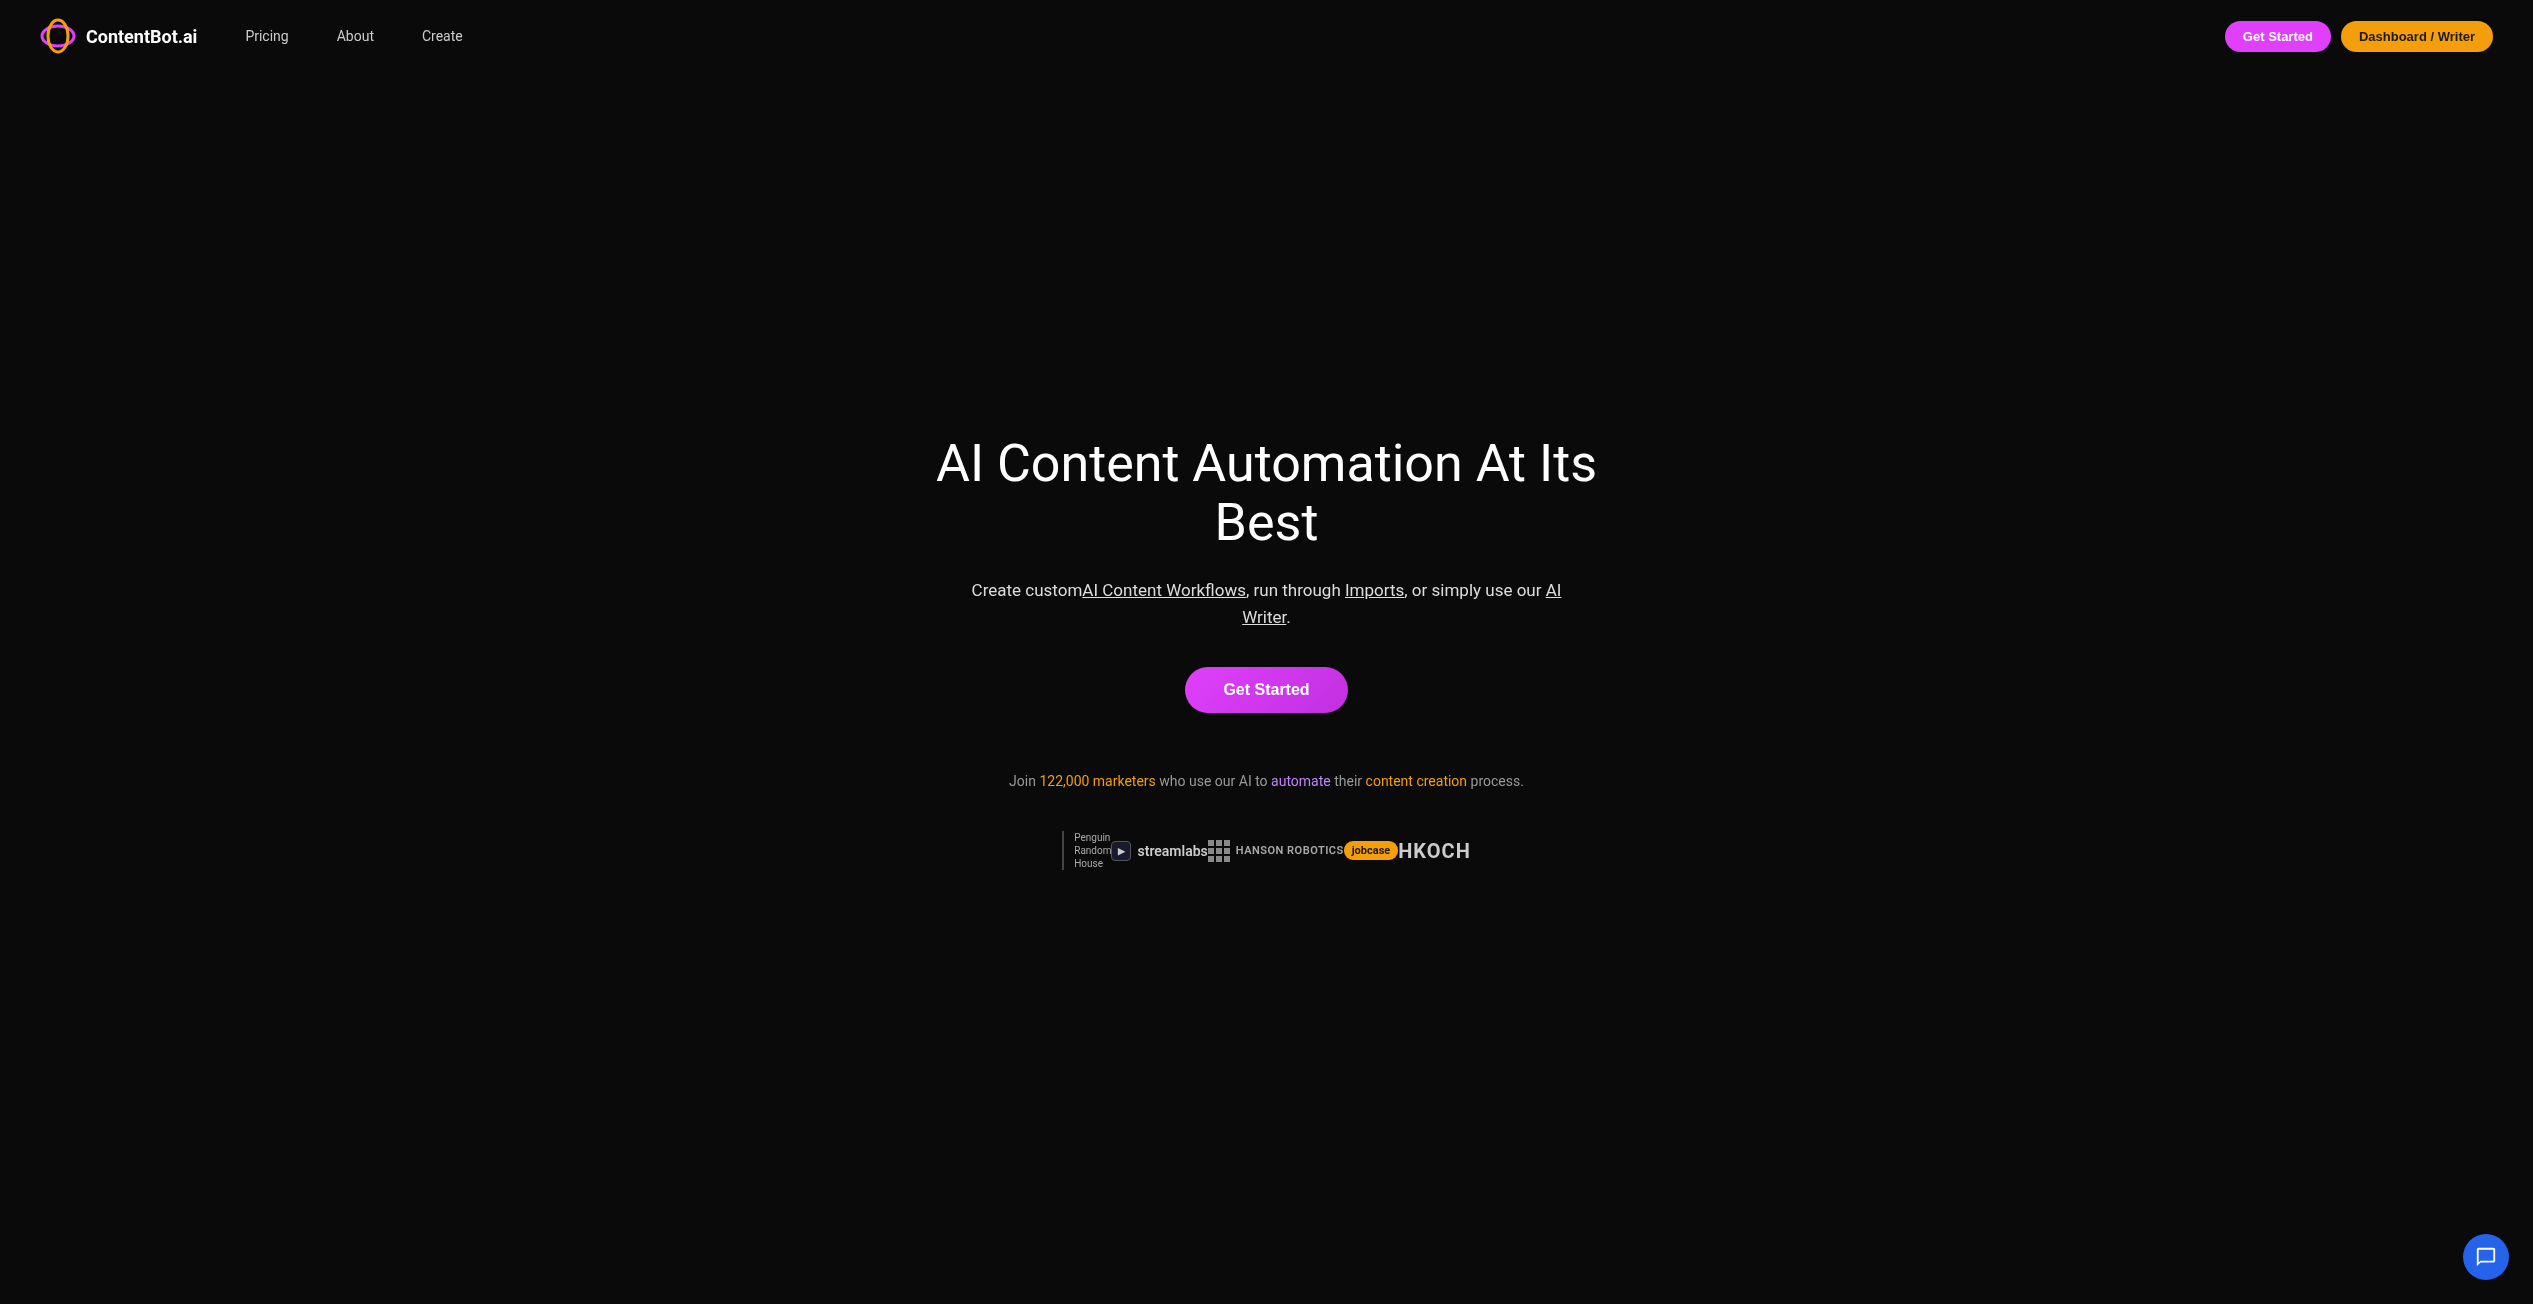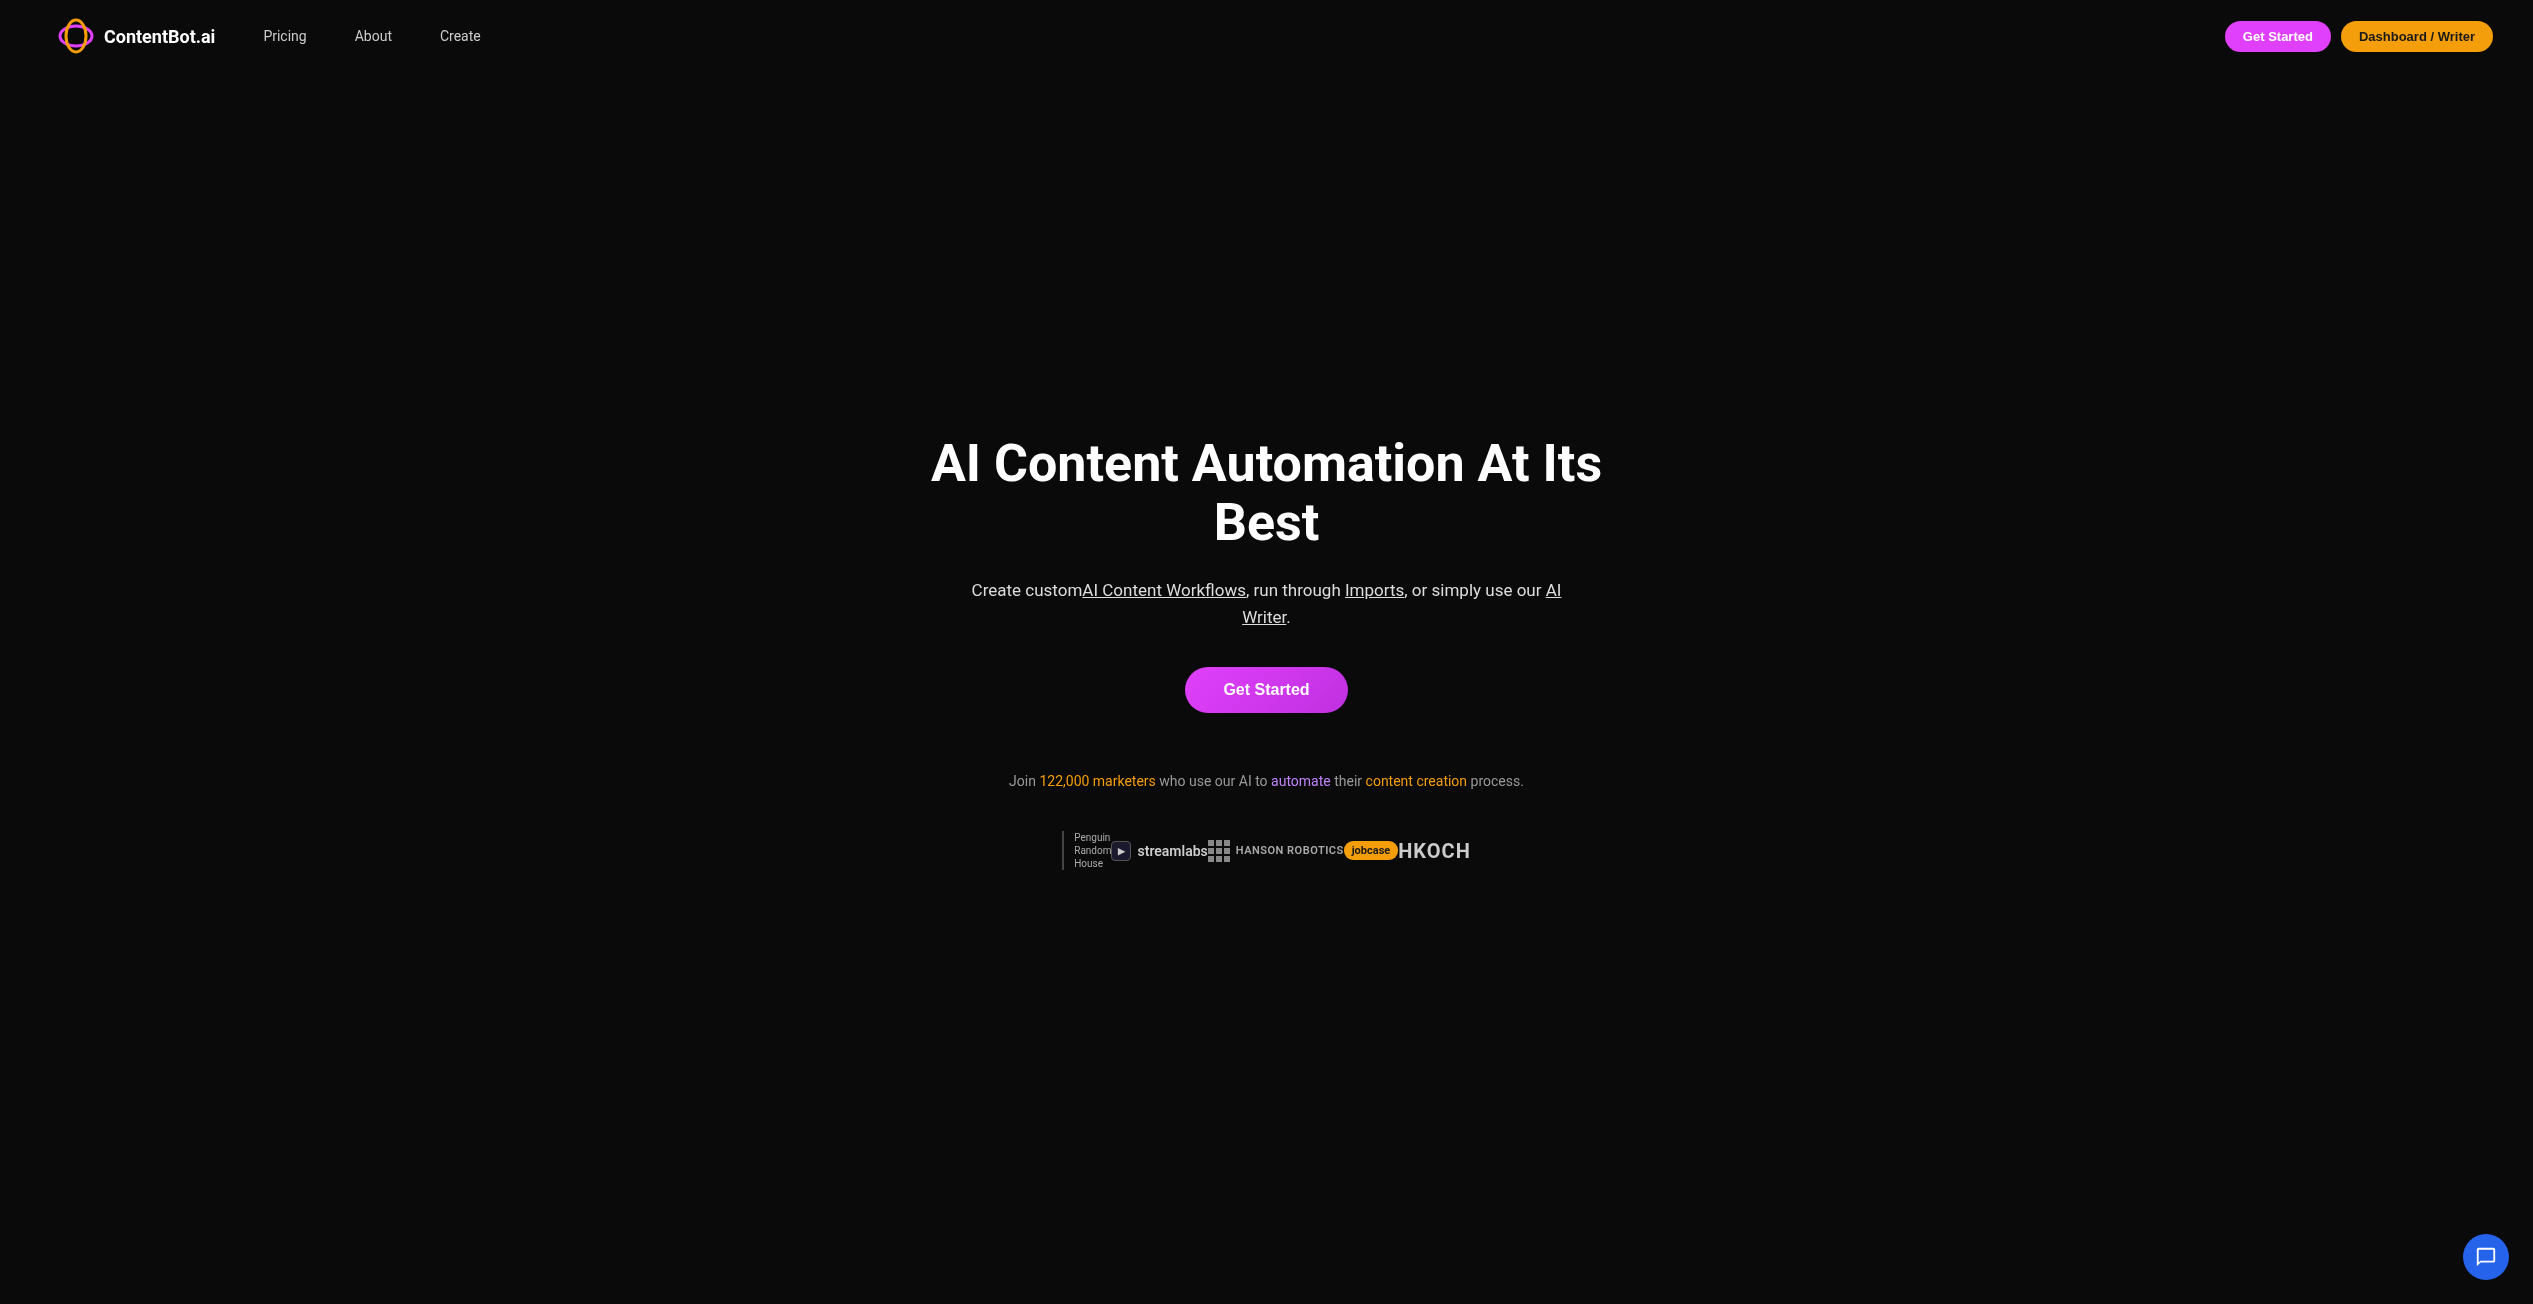--- a/index.html
+++ b/index.html
@@ -17,21 +17,20 @@
       display: flex;
       align-items: center;
       justify-content: space-between;
       padding: 18px 40px;
       position: fixed;
       top: 0;
       left: 0;
       right: 0;
       z-index: 100;
       background: transparent;
-      margin-left: 18px;
     }
 
     .nav-left {
       display: flex;
       align-items: center;
       gap: 48px;
     }
 
     .logo-wrapper {
       display: flex;
@@ -97,21 +96,21 @@
       flex-direction: column;
       align-items: center;
       justify-content: center;
       min-height: 100vh;
       text-align: center;
       padding: 0 20px;
     }
 
     .hero-title {
       font-size: 52px;
-      font-weight: 700;
+      font-weight: 400;
       color: #ffffff;
       margin-bottom: 24px;
       line-height: 1.15;
       max-width: 700px;
     }
 
     .hero-subtitle {
       font-size: 17px;
       color: #dddddd;
       margin-bottom: 36px;

